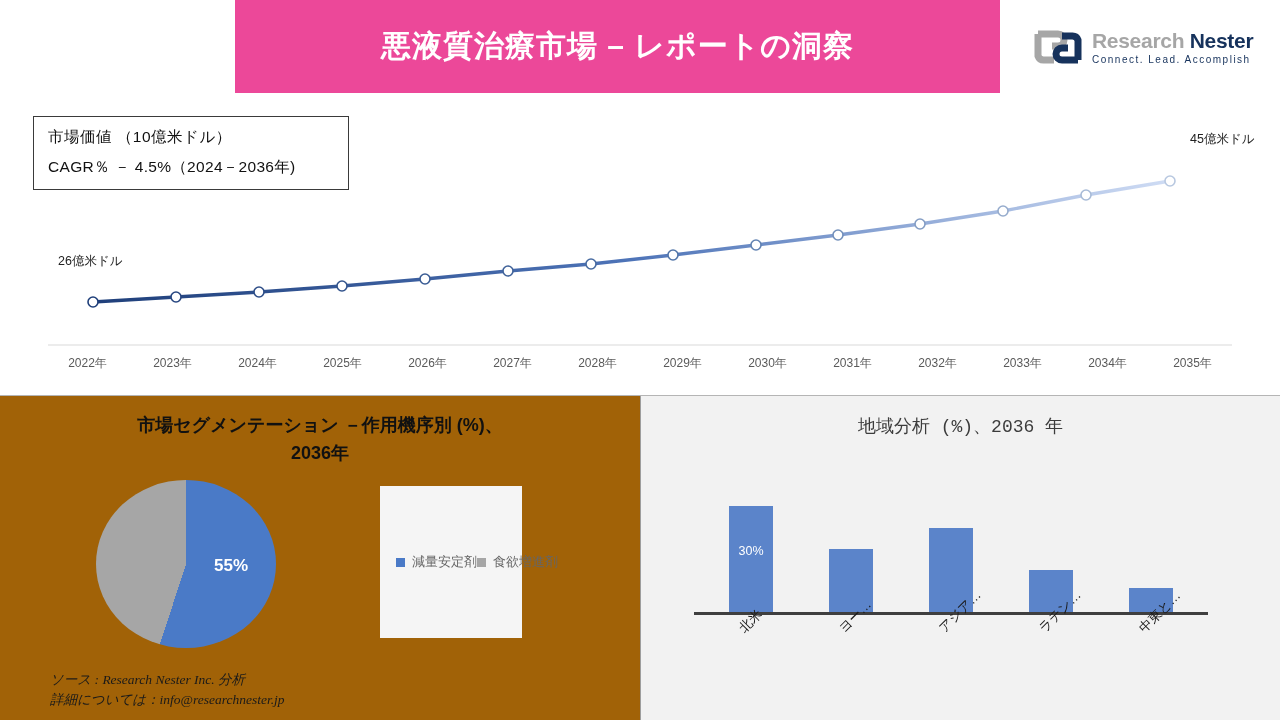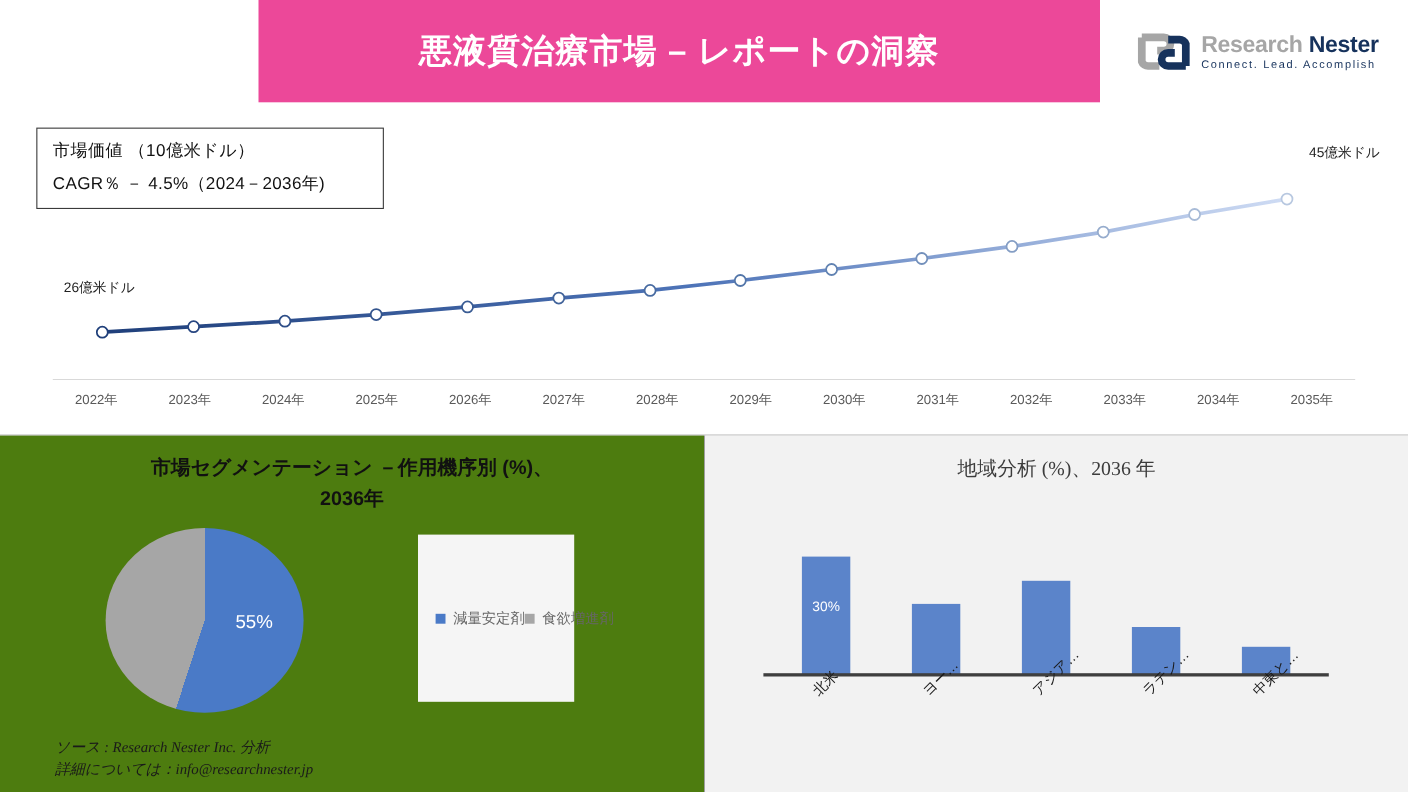--- a/index.html
+++ b/index.html
@@ -159,21 +159,21 @@
     background: #9e9e9e;
   }
 
   
   .panel-left {
     position: absolute;
     left: 0;
     top: 396px;
     width: 640px;
     height: 324px;
-    background: #4d7c0f;
+    background: #a16207;
   }
   .pie-title {
     position: absolute;
     left: 60px;
     top: 16px;
     width: 520px;
     text-align: center;
     font-size: 18px;
     font-weight: 700;
     color: #111;
@@ -189,21 +189,21 @@
   .pie {
     width: 180px;
     height: 168px;
     border-radius: 50%;
   }
   .pie-label {
     position: absolute;
     left: 118px;
     top: 76px;
     font-size: 17px;
-    font-weight: 400;
+    font-weight: 700;
     color: #ffffff;
   }
   .legend {
     position: absolute;
     left: 380px;
     top: 90px;
     width: 142px;
     height: 152px;
     background: #f5f5f5;
     display: flex;
@@ -245,21 +245,21 @@
     width: 639px;
     height: 324px;
     background: #f2f2f2;
   }
   .bar-title {
     position: absolute;
     left: 0;
     top: 18px;
     width: 639px;
     text-align: center;
-    font-family: Liberation Serif, serif;
+    font-family: Liberation Mono, monospace;
     font-size: 18px;
     color: #3c3c3c;
   }
   .bars-area {
     position: absolute;
     left: 60px;
     top: 70px;
     width: 500px;
     height: 147px;
   }

